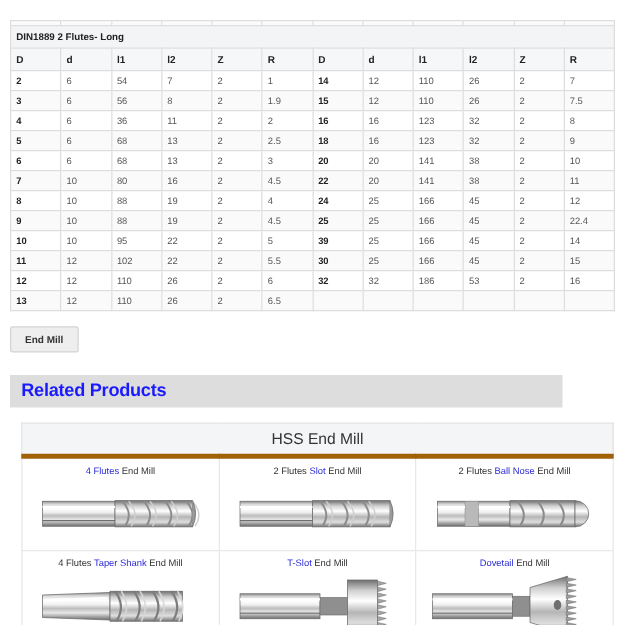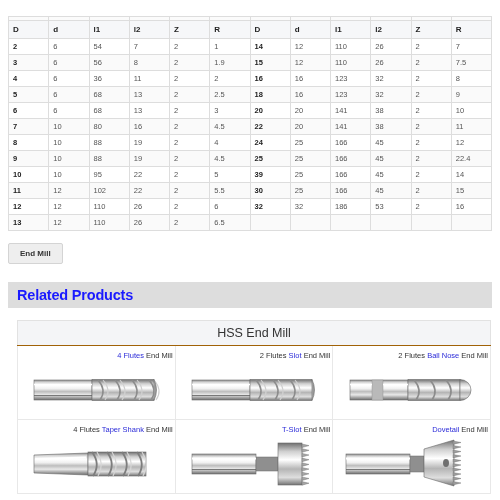--- a/index.html
+++ b/index.html
@@ -103,21 +103,21 @@
   }
 
   
   .related-bar {
     margin-top: 18px;
     background: #dddddd;
     height: 26px;
     line-height: 26px;
     padding-left: 9px;
     box-sizing: border-box;
-    width: 484px;
+    width: 442px;
   }
   .related-bar span {
     color: #1a1aff;
     font-size: 14.5px;
     font-weight: bold;
     letter-spacing: -0.2px;
   }
 
   .prod-table {
     margin-top: 12px;
@@ -126,27 +126,27 @@
     border-collapse: collapse;
     table-layout: fixed;
     margin-left: 9px;
   }
   .prod-table td.section-title {
     background: #f4f5f7;
     text-align: center;
     font-size: 12.5px;
     color: #333333;
     height: 22px;
-    border-bottom: 1px solid #a16207;
+    border-bottom: 4px solid #a16207;
     font-family: "Liberation Sans", sans-serif;
   }
   .prod-cell {
     border: 1px solid #e8e8e8;
     border-top: none;
-    text-align: right;
+    text-align: center;
     vertical-align: top;
     padding: 4px 2px 2px 2px;
     width: 33.33%;
   }
   .prod-label {
     font-size: 7.5px;
     color: #333333;
     line-height: 11px;
     white-space: nowrap;
   }
@@ -176,20 +176,23 @@
           <td></td>
           <td></td>
           <td></td>
           <td></td>
           <td></td>
           <td></td>
           <td></td>
           <td></td>
           <td></td>
           <td></td>
+        </tr>
+        <tr class="title-row">
+          <td colspan="12">DIN1889 2 Flutes- Long</td>
         </tr>
         <tr class="head-row" id="head-row">
             <th>D</th>
             <th>d</th>
             <th>l1</th>
             <th>l2</th>
             <th>Z</th>
             <th>R</th>
             <th>D</th>
             <th>d</th>

